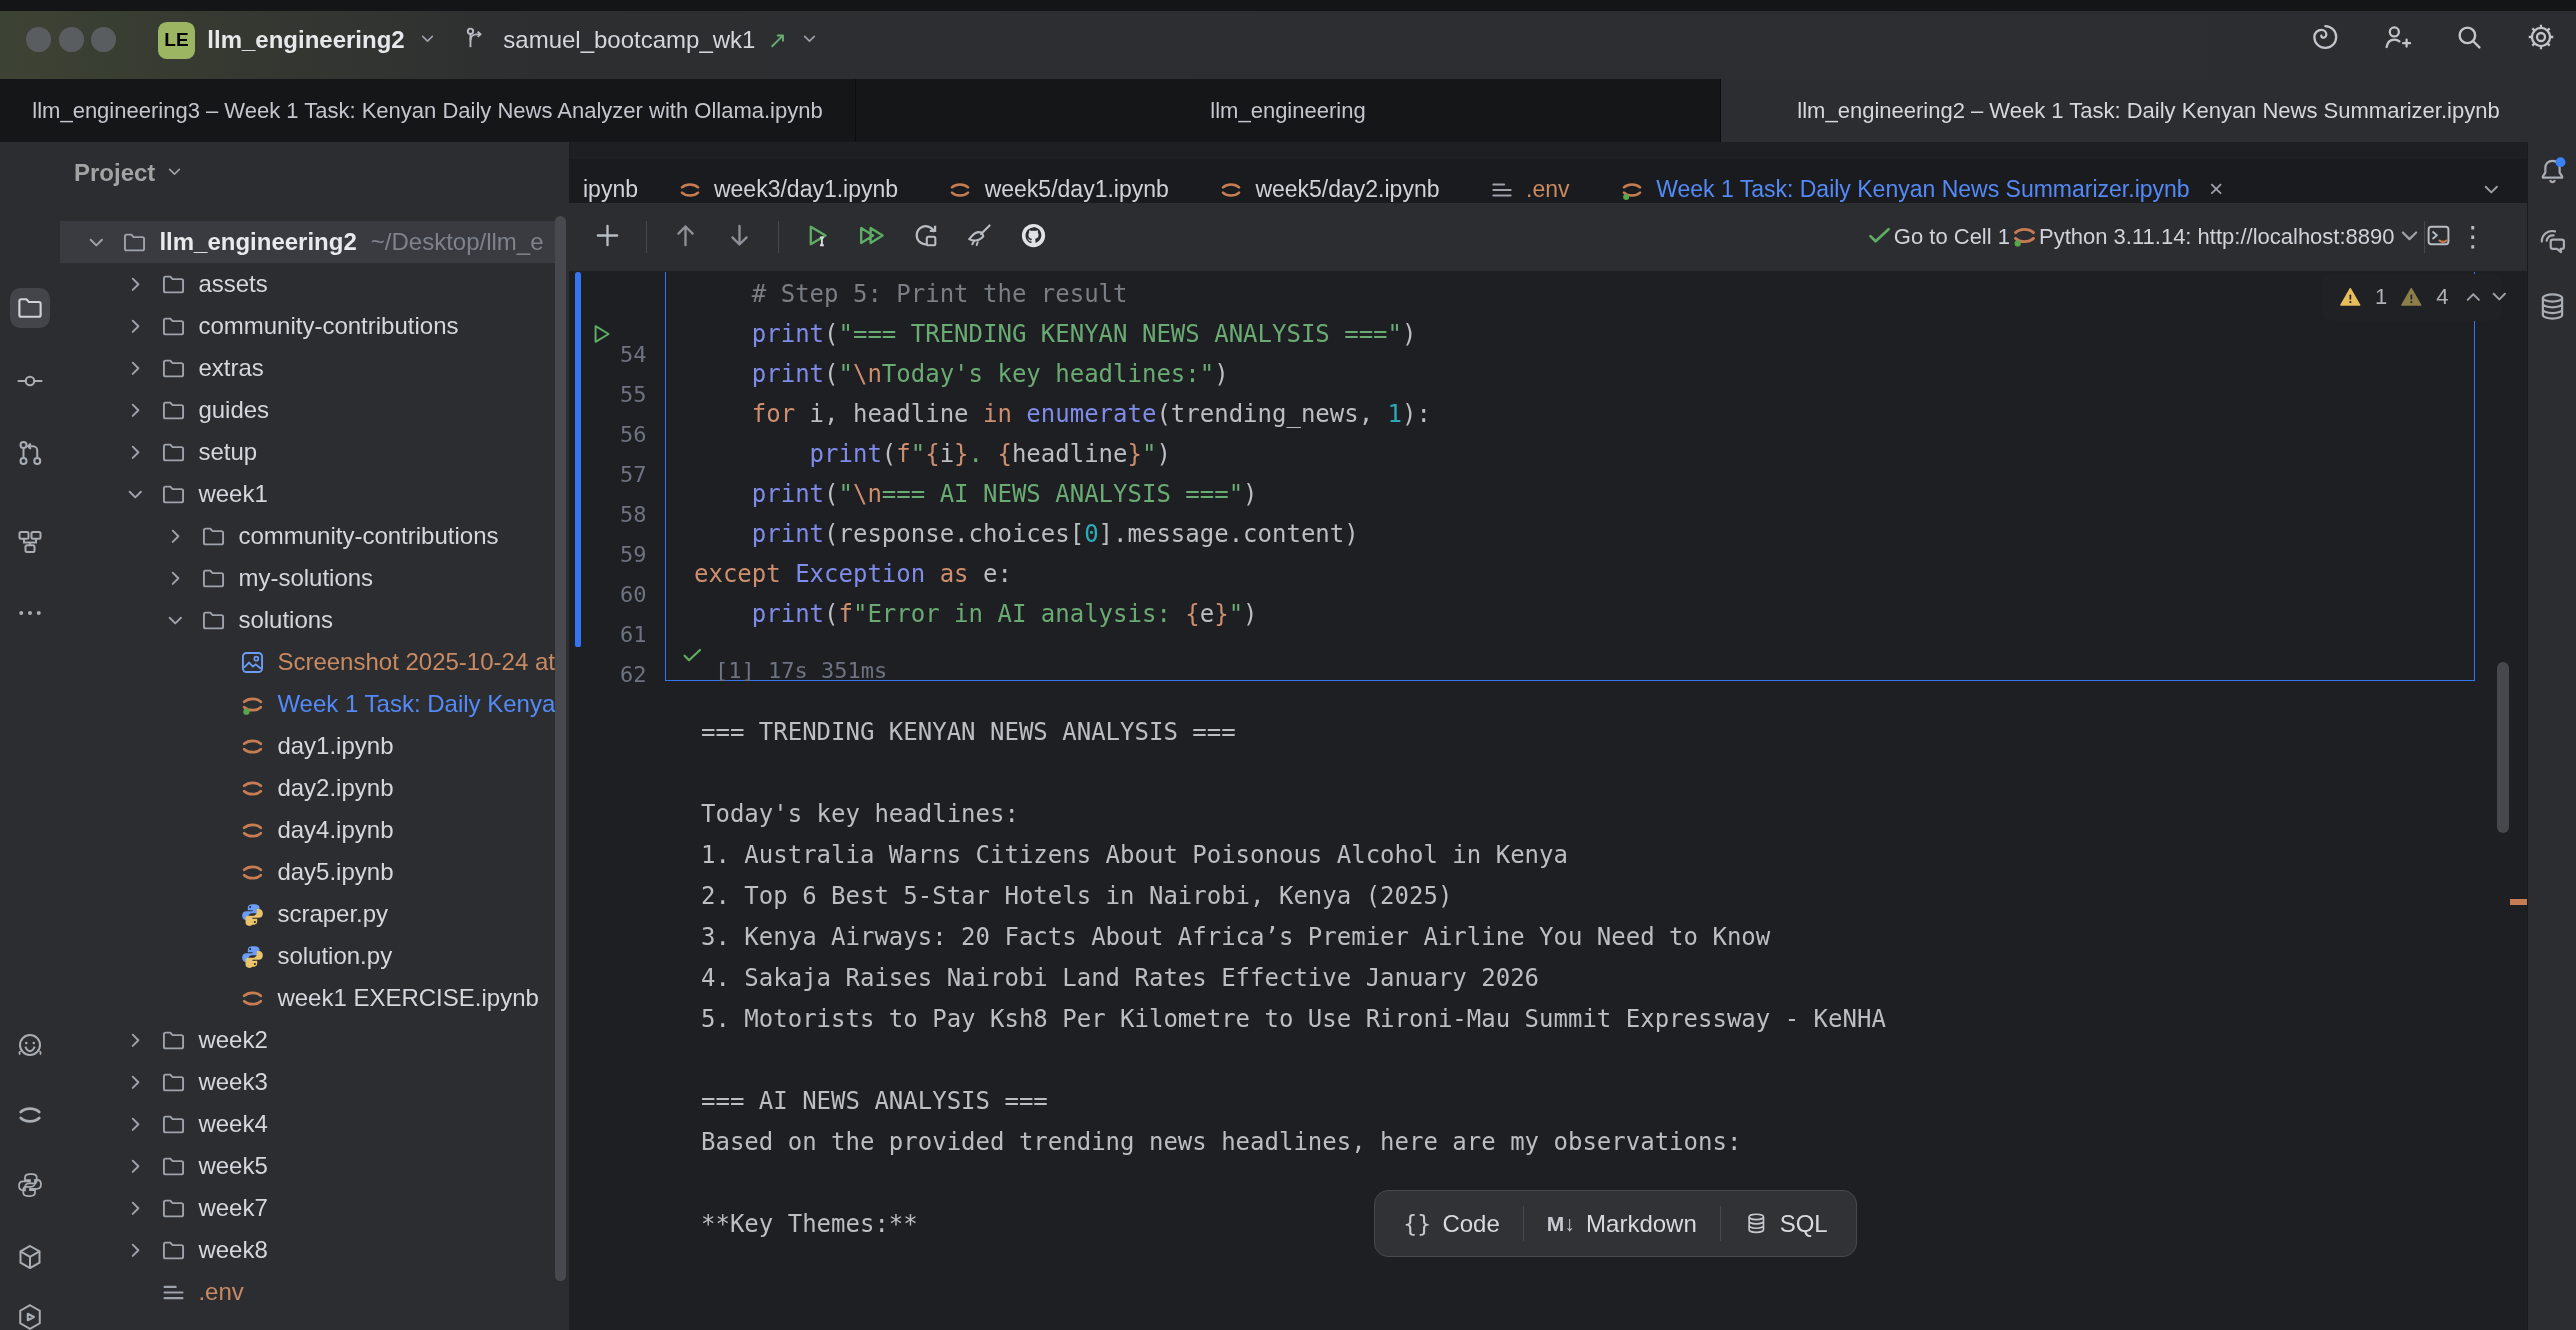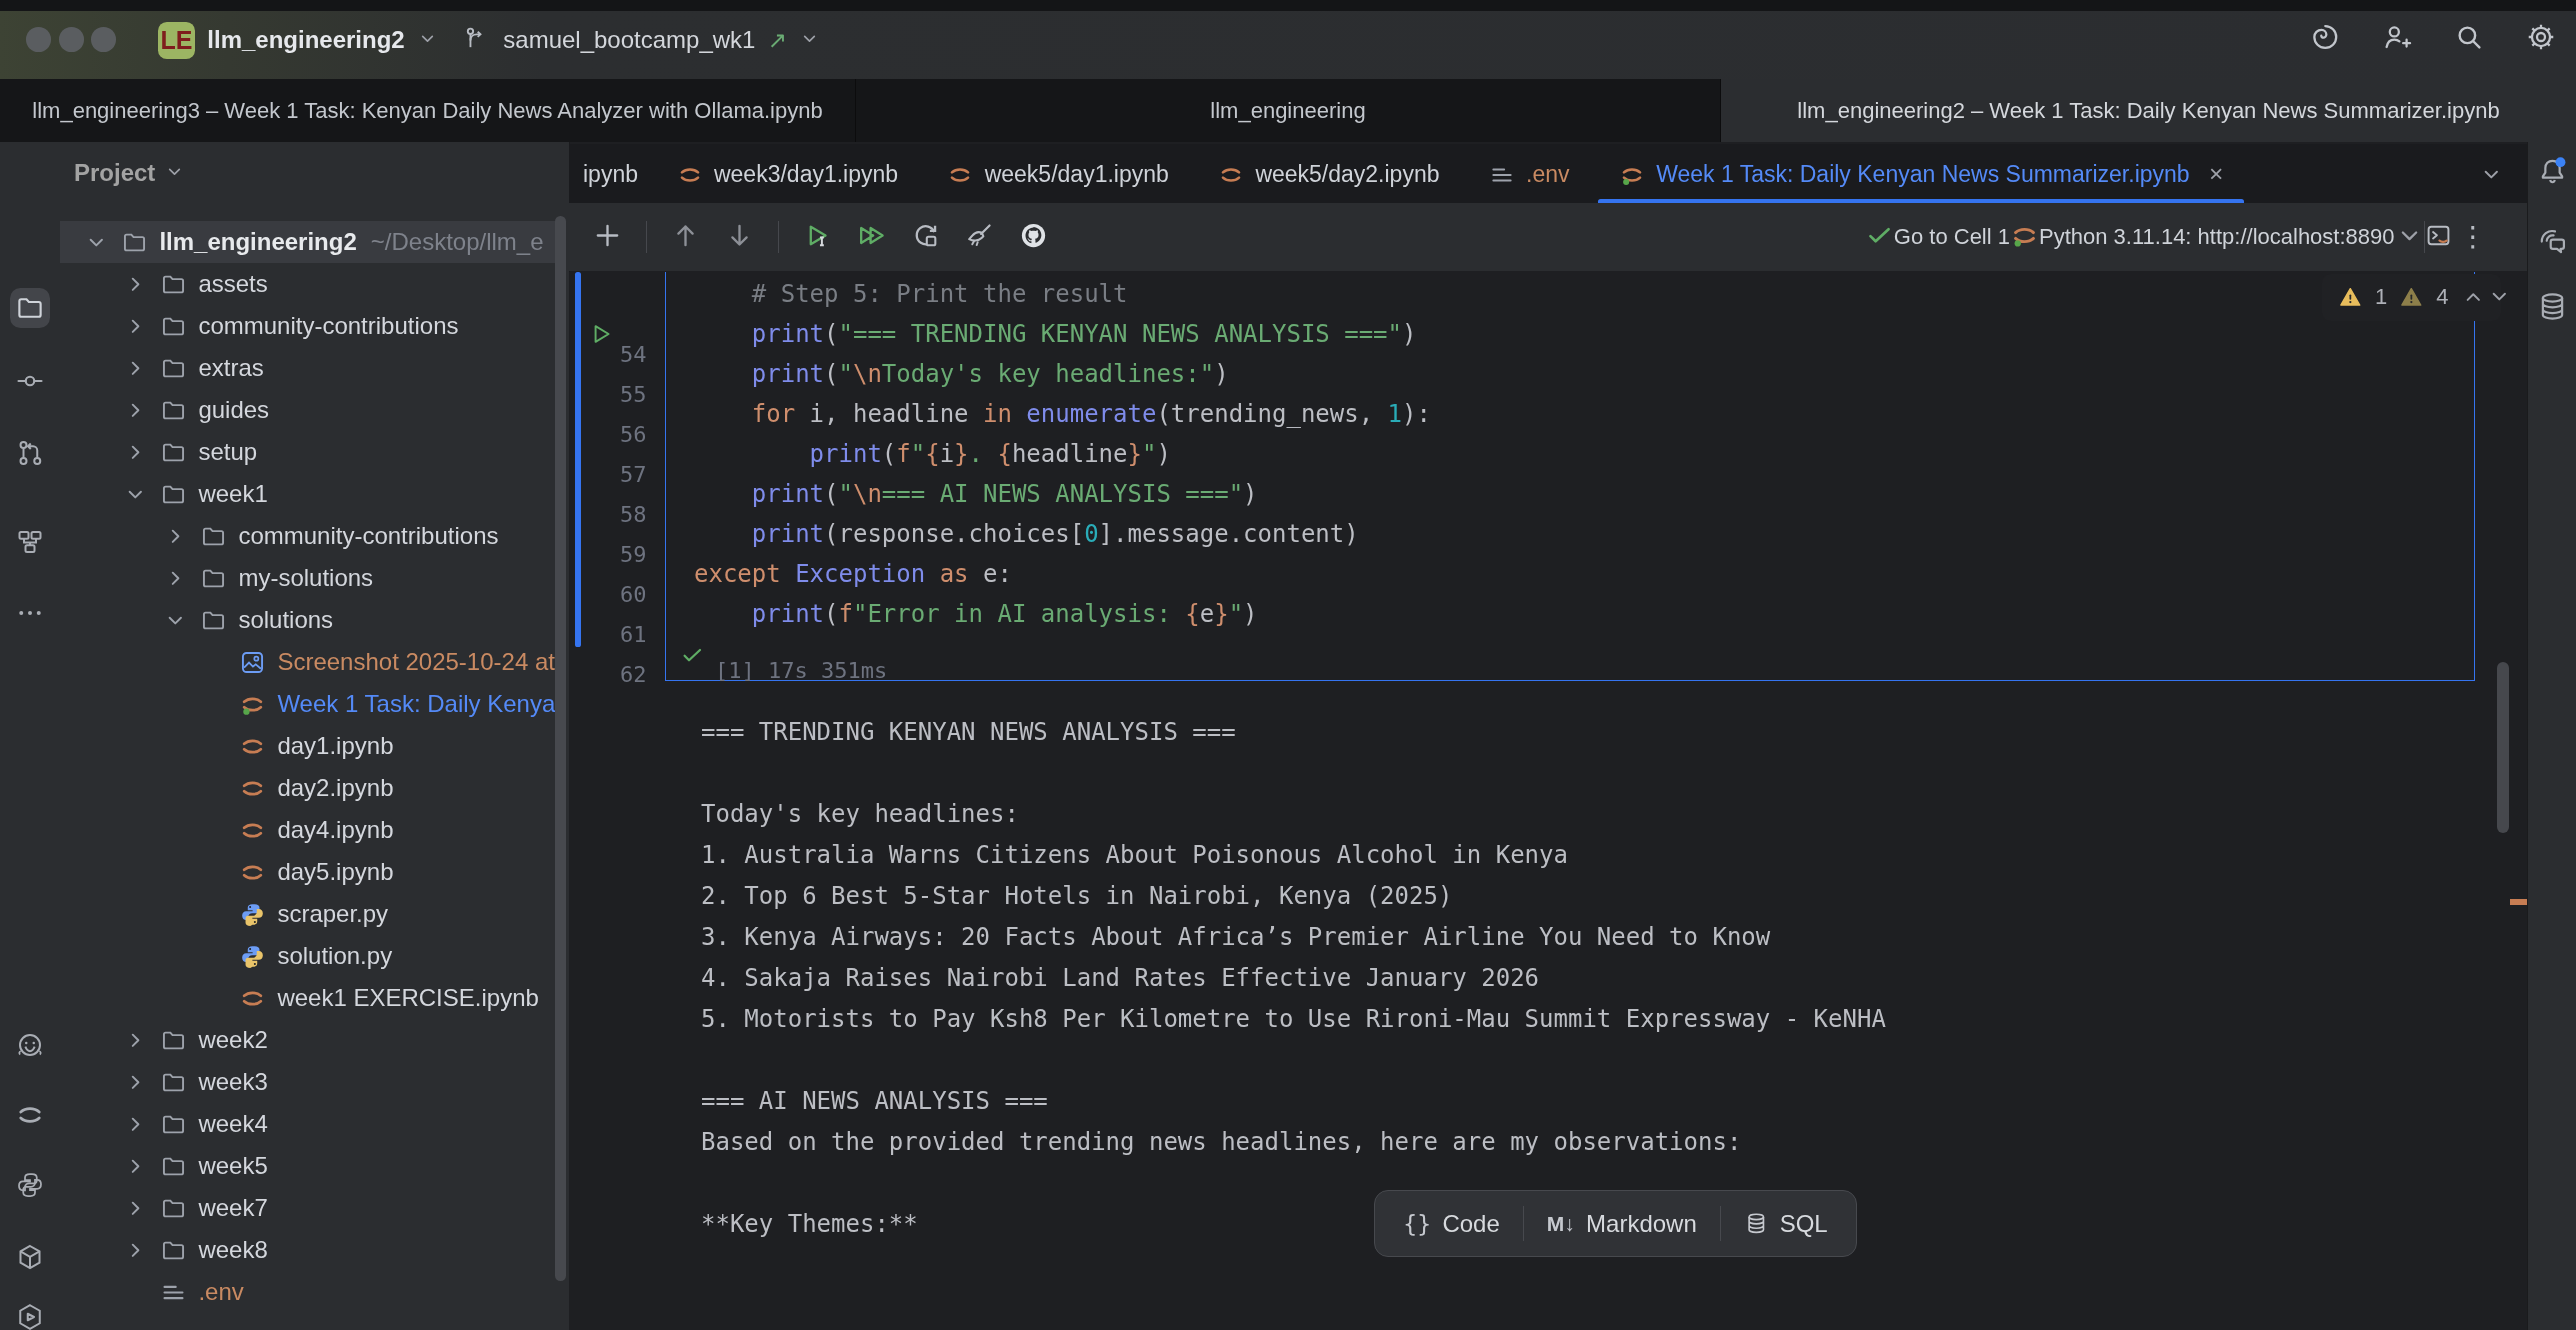--- a/index.html
+++ b/index.html
@@ -8,22 +8,22 @@
   #screen{position:relative;width:2576px;height:1330px;overflow:hidden;background:#1e1f22;}
 
   
   #titlebar{position:absolute;left:0;top:0;width:2576px;height:79px;
     background:linear-gradient(to right,#3d4334 0px,#353931 228px,#2c2e30 544px,#2b2d30 100%);}
   #titlebar::before{content:"";position:absolute;left:0;top:0;right:0;height:10.5px;background:#141517;}
   .tlight{position:absolute;top:27px;width:24.6px;height:24.6px;border-radius:50%;background:#5a5d60;}
   .proj-widget,.branch-widget{position:absolute;top:19.3px;display:flex;align-items:center;gap:12.3px;height:42px;}
   .proj-widget{left:158px;}
   .branch-widget{left:463px;}
-  #proj-badge{width:37px;height:37px;border-radius:8.8px;background:#9cb563;color:#7f1d1d;
-    font-weight:bold;font-size:25px;display:flex;align-items:center;justify-content:center;text-align:center;}
+  #proj-badge{width:37px;height:37px;border-radius:8.8px;background:#9cb563;color:#000000;
+    font-weight:bold;font-size:19px;display:flex;align-items:center;justify-content:center;text-align:center;}
   #proj-name{color:#e6e8ec;font-size:24px;font-weight:600;}
   #branch-name{color:#d3d6db;font-size:24px;}
   .push-arrow{color:#6aab73;font-size:23px;}
   #tb-icons{position:absolute;right:19.3px;top:21px;display:flex;align-items:center;gap:40px;}
   #tb-icons svg{width:32px;height:32px;}
 
   
   #wintabs{position:absolute;left:0;top:79px;width:2576px;height:63px;background:#151618;display:flex;}
   .wintab{height:63px;display:flex;align-items:center;justify-content:center;
     font-size:22px;color:#c3c7cd;border-right:1.8px solid #0c0c0d;overflow:hidden;white-space:nowrap;}
@@ -49,21 +49,21 @@
   .tchev{width:37px;flex:none;display:flex;align-items:center;}
   .tchev svg{width:24.6px;height:24.6px;}
   .ticon{flex:none;display:flex;align-items:center;margin-right:11.4px;}
   .ticon svg{width:27px;height:27px;}
   .tlabel.bold{font-weight:700;color:#e8eaed;}
   .thint{color:#7e828b;margin-left:14px;}
   #tree-scrollbar{position:absolute;right:3.5px;top:74px;width:10.5px;height:1065px;border-radius:5.3px;background:#47494e;}
 
   
   #editor{position:absolute;left:569px;top:0;width:1958px;height:1188px;}
-  #etabs{position:absolute;left:0;top:2px;width:1958px;height:61px;background:#1a1b1e;display:flex;align-items:stretch;}
+  #etabs{position:absolute;left:0;top:17px;width:1958px;height:61px;background:#1a1b1e;display:flex;align-items:stretch;}
   .etab{position:relative;display:flex;align-items:center;padding:0 24.6px;font-size:23px;color:#cfd3d9;white-space:nowrap;}
   .etab .eticon{display:flex;margin-right:11.4px;}
   .etab .eticon svg{width:26px;height:26px;}
   .etab.active{color:#548af7;}
   .etab.active::after{content:"";position:absolute;left:3.5px;right:3.5px;bottom:0;height:6.1px;border-radius:2.6px;background:#3574f0;}
   .etab .eclose{margin-left:19.3px;color:#9da0a8;font-size:24.6px;line-height:1;}
   .etab.tfirst{padding:0 14px;}
   #etabs-overflow{margin-left:auto;display:flex;align-items:center;padding-right:23px;}
 
   

